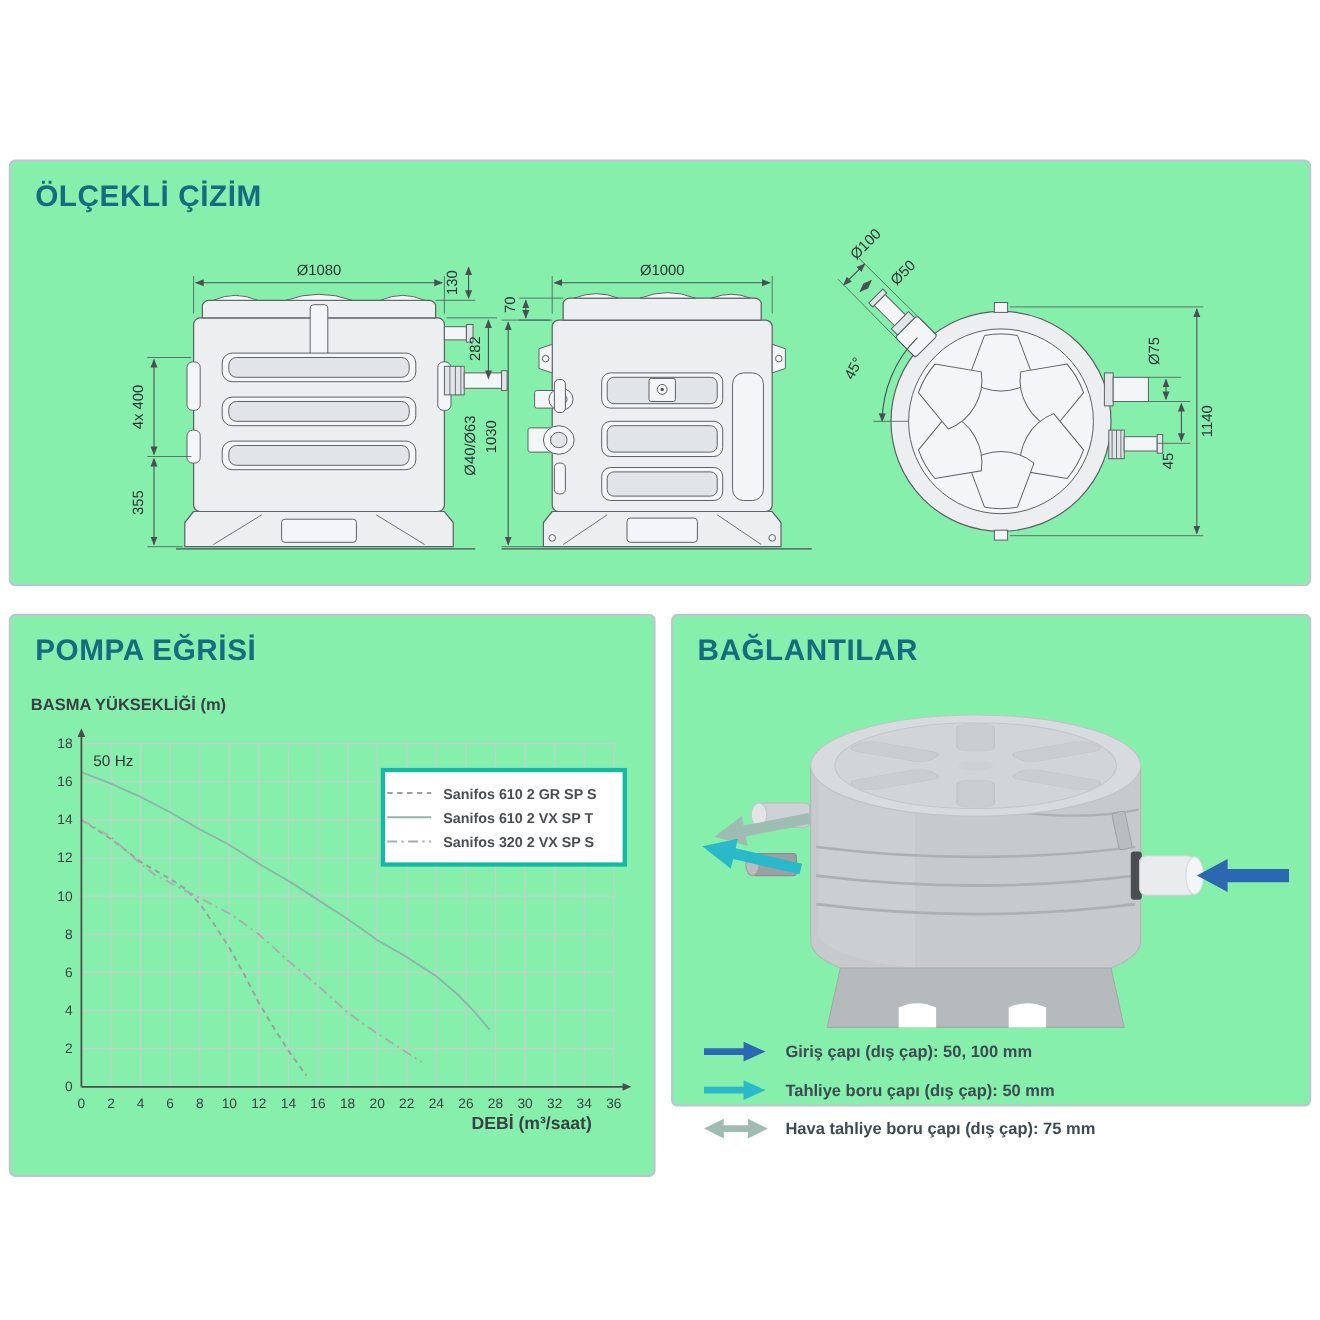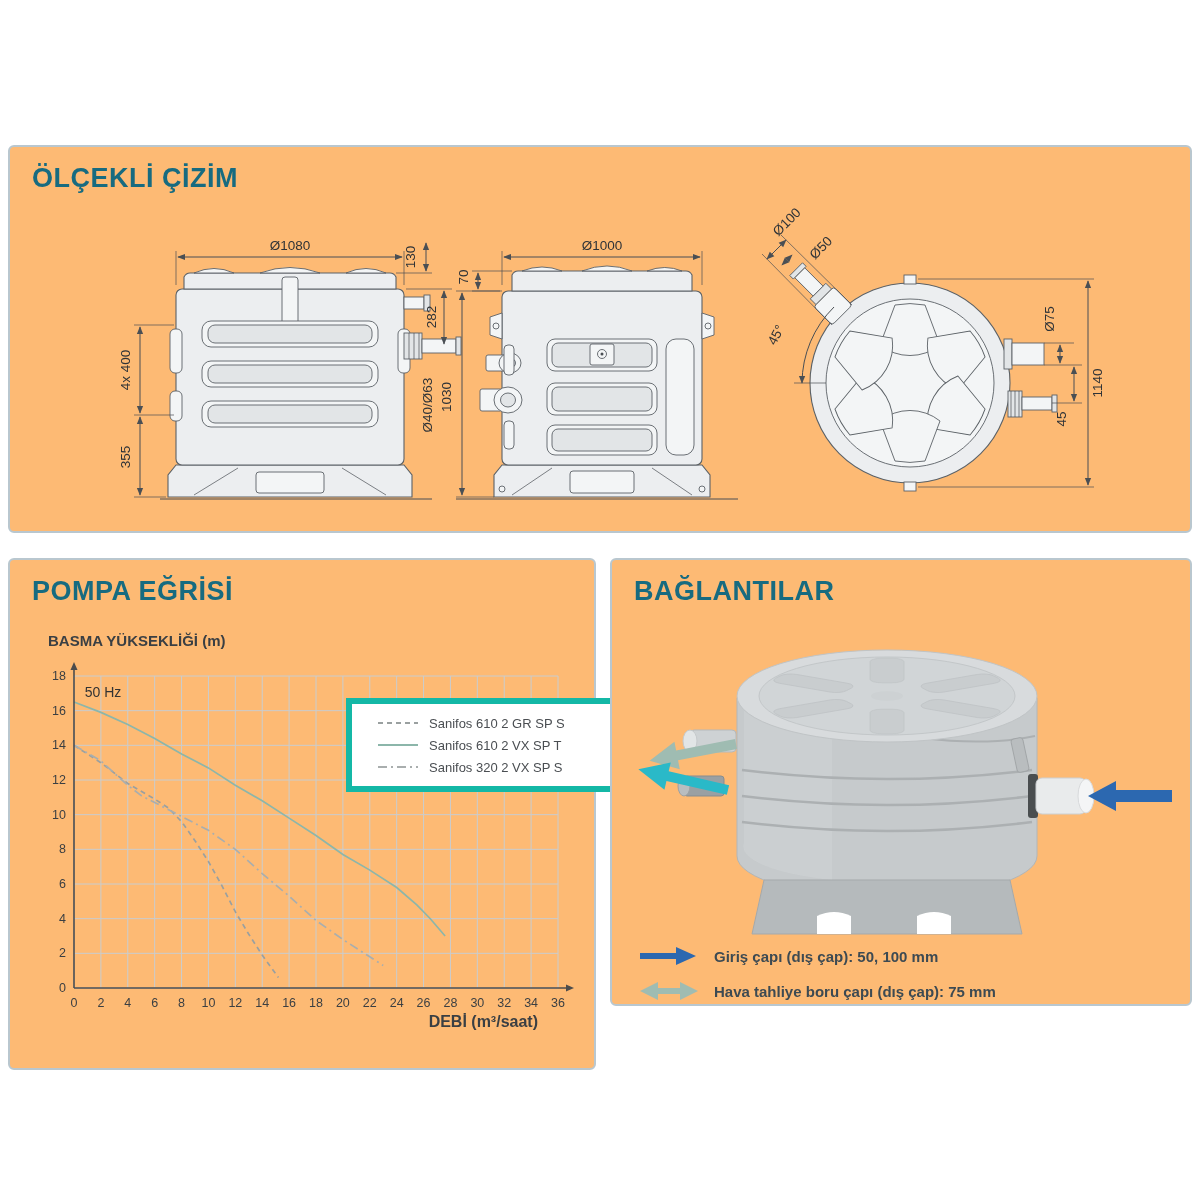--- a/index.html
+++ b/index.html
@@ -1,38 +1,38 @@
 <!DOCTYPE html>
 <html><head>
 <meta charset="utf-8">
 <style>
   html,body{margin:0;padding:0;background:#ffffff;}
   body{width:1200px;height:1200px;position:relative;font-family:"Liberation Sans",sans-serif;}
   .page{position:relative;width:1200px;height:1200px;overflow:hidden;}
-  .panel{position:absolute;background:#fdba74;border:2px solid #b9c7cf;border-radius:6px;box-sizing:border-box;}
+  .panel{position:absolute;background:#86efac;border:2px solid #b9c7cf;border-radius:6px;box-sizing:border-box;}
   .panel-top{left:8px;top:145px;width:1184px;height:388px;}
   .panel-pump{left:8px;top:558px;width:588px;height:512px;}
   .panel-conn{left:610px;top:558px;width:582px;height:448px;}
   .panel-title{margin:0;position:absolute;left:22px;top:16px;font-size:27px;font-weight:bold;color:#176b80;letter-spacing:.5px;}
   .drw{position:absolute;}
   
   .oln{fill:#eceef0;stroke:#5b6166;stroke-width:1.1;}
   .oln2{fill:#f3f5f6;stroke:#5b6166;stroke-width:.9;}
   .oln3{fill:#e2e5e7;stroke:#5b6166;stroke-width:.9;}
   .dim{stroke:#4a4f54;stroke-width:1;fill:none;}
   .ext{stroke:#4a4f54;stroke-width:.7;fill:none;}
   .gl{stroke:#9aa0a3;stroke-width:.8;fill:none;}
   .dimtext{font-size:13.5px;fill:#2f3337;}
   
-  .axis-sub{position:absolute;left:18px;top:72px;font-size:15px;font-weight:bold;color:#3a3f43;margin-left:20px;}
+  .axis-sub{position:absolute;left:18px;top:72px;font-size:15px;font-weight:bold;color:#3a3f43;}
   .chart-wrap{position:absolute;left:6px;top:98px;width:562px;height:372px;}
   .tick{font-size:12.5px;fill:#3b3f42;}
   .hz{font-size:14px;fill:#333;}
   .xlabel{position:absolute;right:56px;top:453px;font-size:16px;font-weight:bold;color:#3a3f43;padding-left:32px;}
-  .pump-legend{position:absolute;left:330px;top:40px;width:216px;background:#fff;padding:8px 24px;border:6px solid #14b8a6;}
+  .pump-legend{position:absolute;left:330px;top:40px;width:216px;background:#fff;padding:8px 0;border:4px solid #14b8a6;font-weight:bold;}
   .pump-legend-row{display:flex;align-items:center;gap:9px;height:22px;}
   .pump-legend-row span{font-size:13px;color:#4a4e52;white-space:nowrap;}
   
   .conn-art{position:absolute;left:20px;top:58px;}
   .conn-legend{position:absolute;left:28px;top:384px;}
   .conn-row{display:flex;align-items:center;gap:16px;margin-bottom:11px;height:24px;}
   .conn-row span{font-size:15px;font-weight:bold;color:#3d4a52;}
 </style>
 </head>
 <body>
@@ -394,19 +394,25 @@
 
     <div class="conn-legend">
       <div class="conn-row">
         <svg width="58" height="22" viewBox="0 0 58 22" class="conn-arrow">
           <path d="M0,8 L36,8 L36,2 L56,11 L36,20 L36,14 L0,14 Z" fill="#2c68b0"></path>
         </svg>
         <span>Giriş çapı (dış çap): 50, 100 mm</span>
       </div>
       <div class="conn-row">
         <svg width="58" height="22" viewBox="0 0 58 22" class="conn-arrow">
+          <path d="M0,8 L36,8 L36,2 L56,11 L36,20 L36,14 L0,14 Z" fill="#2ab9c8"></path>
+        </svg>
+        <span>Tahliye boru çapı (dış çap): 50 mm</span>
+      </div>
+      <div class="conn-row">
+        <svg width="58" height="22" viewBox="0 0 58 22" class="conn-arrow">
           <path d="M18,2 L0,11 L18,20 L18,14 L40,14 L40,20 L58,11 L40,2 L40,8 L18,8 Z" fill="#9fbcb2"></path>
         </svg>
         <span>Hava tahliye boru çapı (dış çap): 75 mm</span>
       </div>
     </div>
   </section>
 </div>
 
 </body></html>

